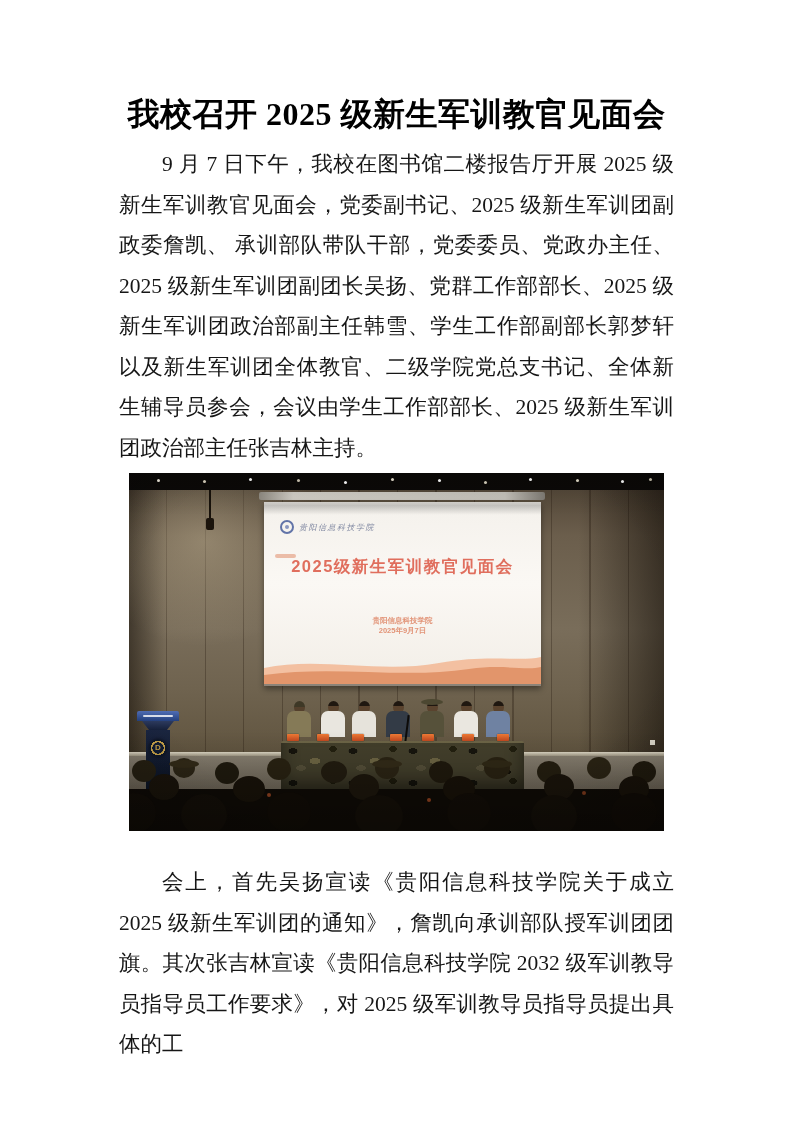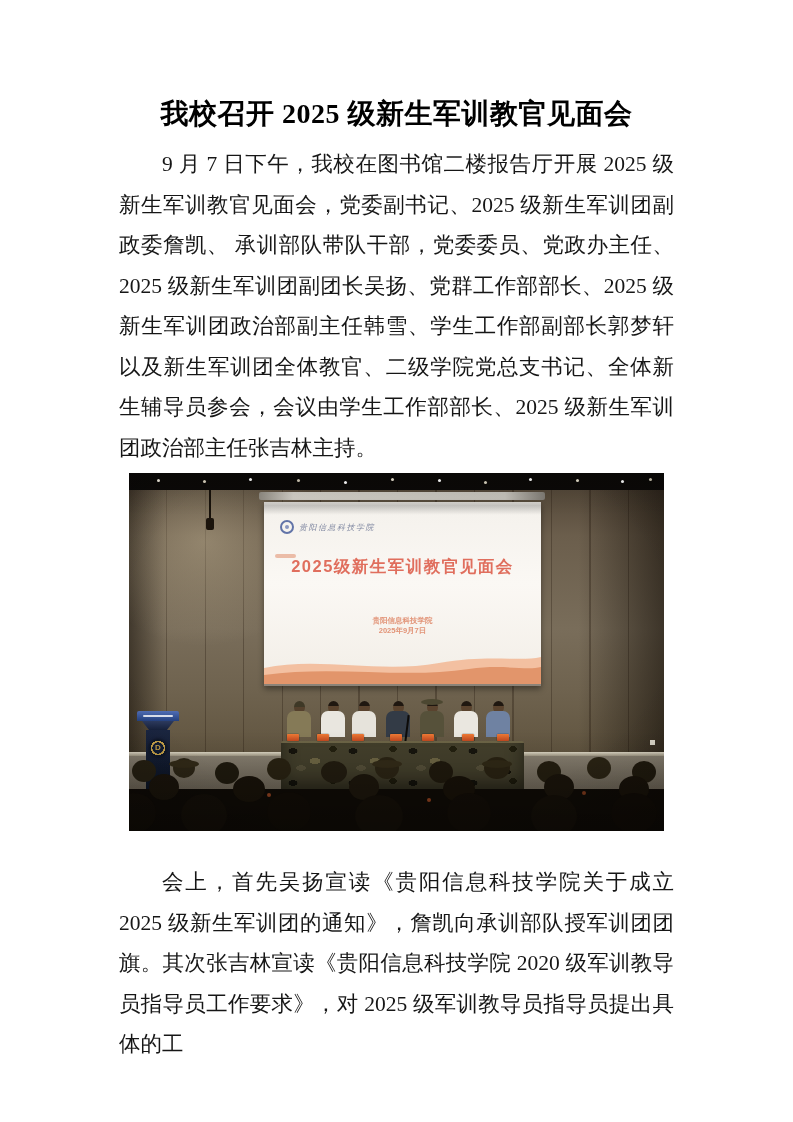--- a/index.html
+++ b/index.html
@@ -1,20 +1,20 @@
 <!DOCTYPE html>
 <html><head>
 <meta charset="utf-8">
 <style>
   html,body{margin:0;padding:0;background:#fff;}
   .page{position:relative;width:793px;height:1122px;background:#ffffff;overflow:hidden;
         font-family:"Liberation Serif","DejaVu Serif",serif;color:#141414;}
   .content{position:absolute;left:115px;top:0;width:563px;}
 
-  .doc-title{margin:96px 0 0 0;font-size:28px;line-height:36px;font-weight:bold;
+  .doc-title{margin:96px 0 0 0;font-size:32px;line-height:36px;font-weight:bold;
              text-align:center;letter-spacing:0.5px;color:#000;}
 
   .para{margin:4px;font-size:21.5px;line-height:40.5px;text-align:justify;
         text-justify:inter-ideograph;text-indent:43px;color:#161616;}
   .para.first{margin-top:12px;}
   .para.second{margin-top:0;}
 
   
   .photo{position:relative;width:535px;height:358px;margin:5px auto 31px auto;
          overflow:hidden;background:#6b5e4c;}
@@ -215,16 +215,16 @@
         <ellipse cx="160" cy="57" rx="22" ry="20" fill="#110c06"></ellipse>
         <ellipse cx="250" cy="61" rx="24" ry="21" fill="#140f08"></ellipse>
         <ellipse cx="340" cy="58" rx="22" ry="20" fill="#120d07"></ellipse>
         <ellipse cx="425" cy="61" rx="23" ry="21" fill="#140f08"></ellipse>
         <ellipse cx="505" cy="58" rx="23" ry="20" fill="#110c06"></ellipse>
       </svg>
 
       <div class="vignette"></div>
     </div>
 
-    <p class="para second">会上，首先吴扬宣读《贵阳信息科技学院关于成立 2025 级新生军训团的通知》，詹凯向承训部队授军训团团旗。其次张吉林宣读《贵阳信息科技学院 2020 级军训教导员指导员工作要求》，对 2025 级军训教导员指导员提出具体的工</p>
+    <p class="para second">会上，首先吴扬宣读《贵阳信息科技学院关于成立 2025 级新生军训团的通知》，詹凯向承训部队授军训团团旗。其次张吉林宣读《贵阳信息科技学院 2032 级军训教导员指导员工作要求》，对 2025 级军训教导员指导员提出具体的工</p>
 
   </div>
 </div>
 
 </body></html>

